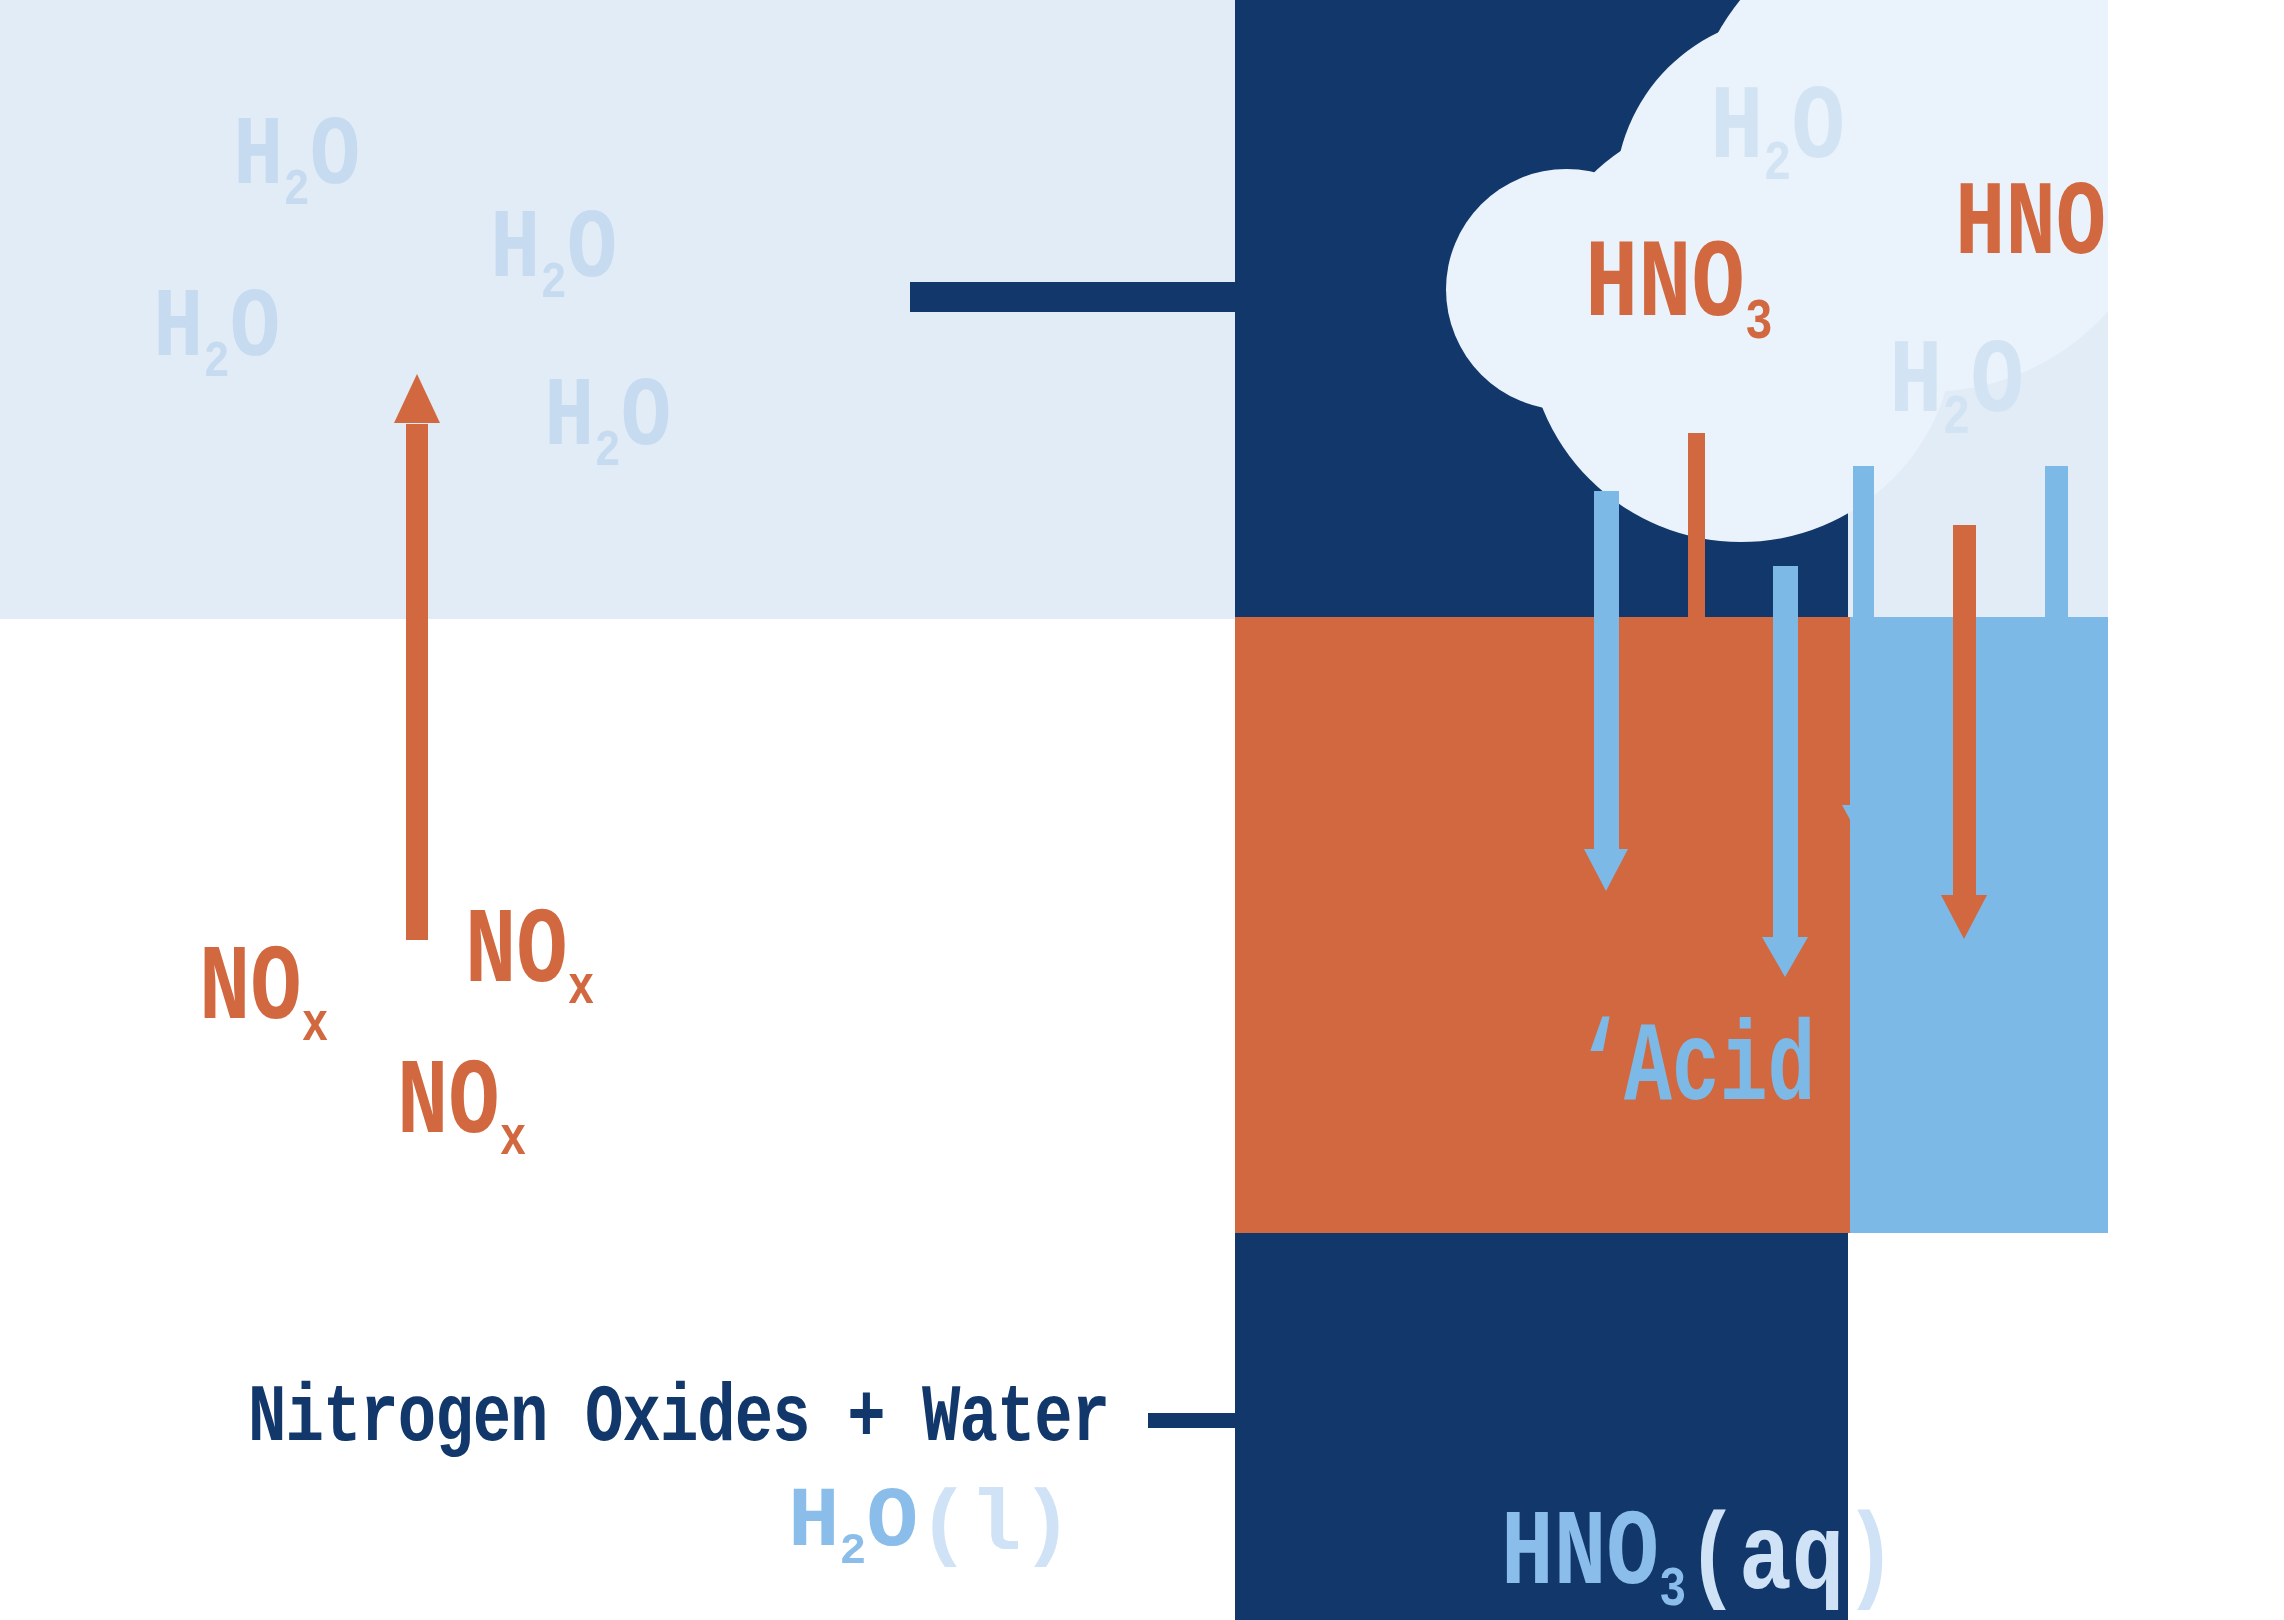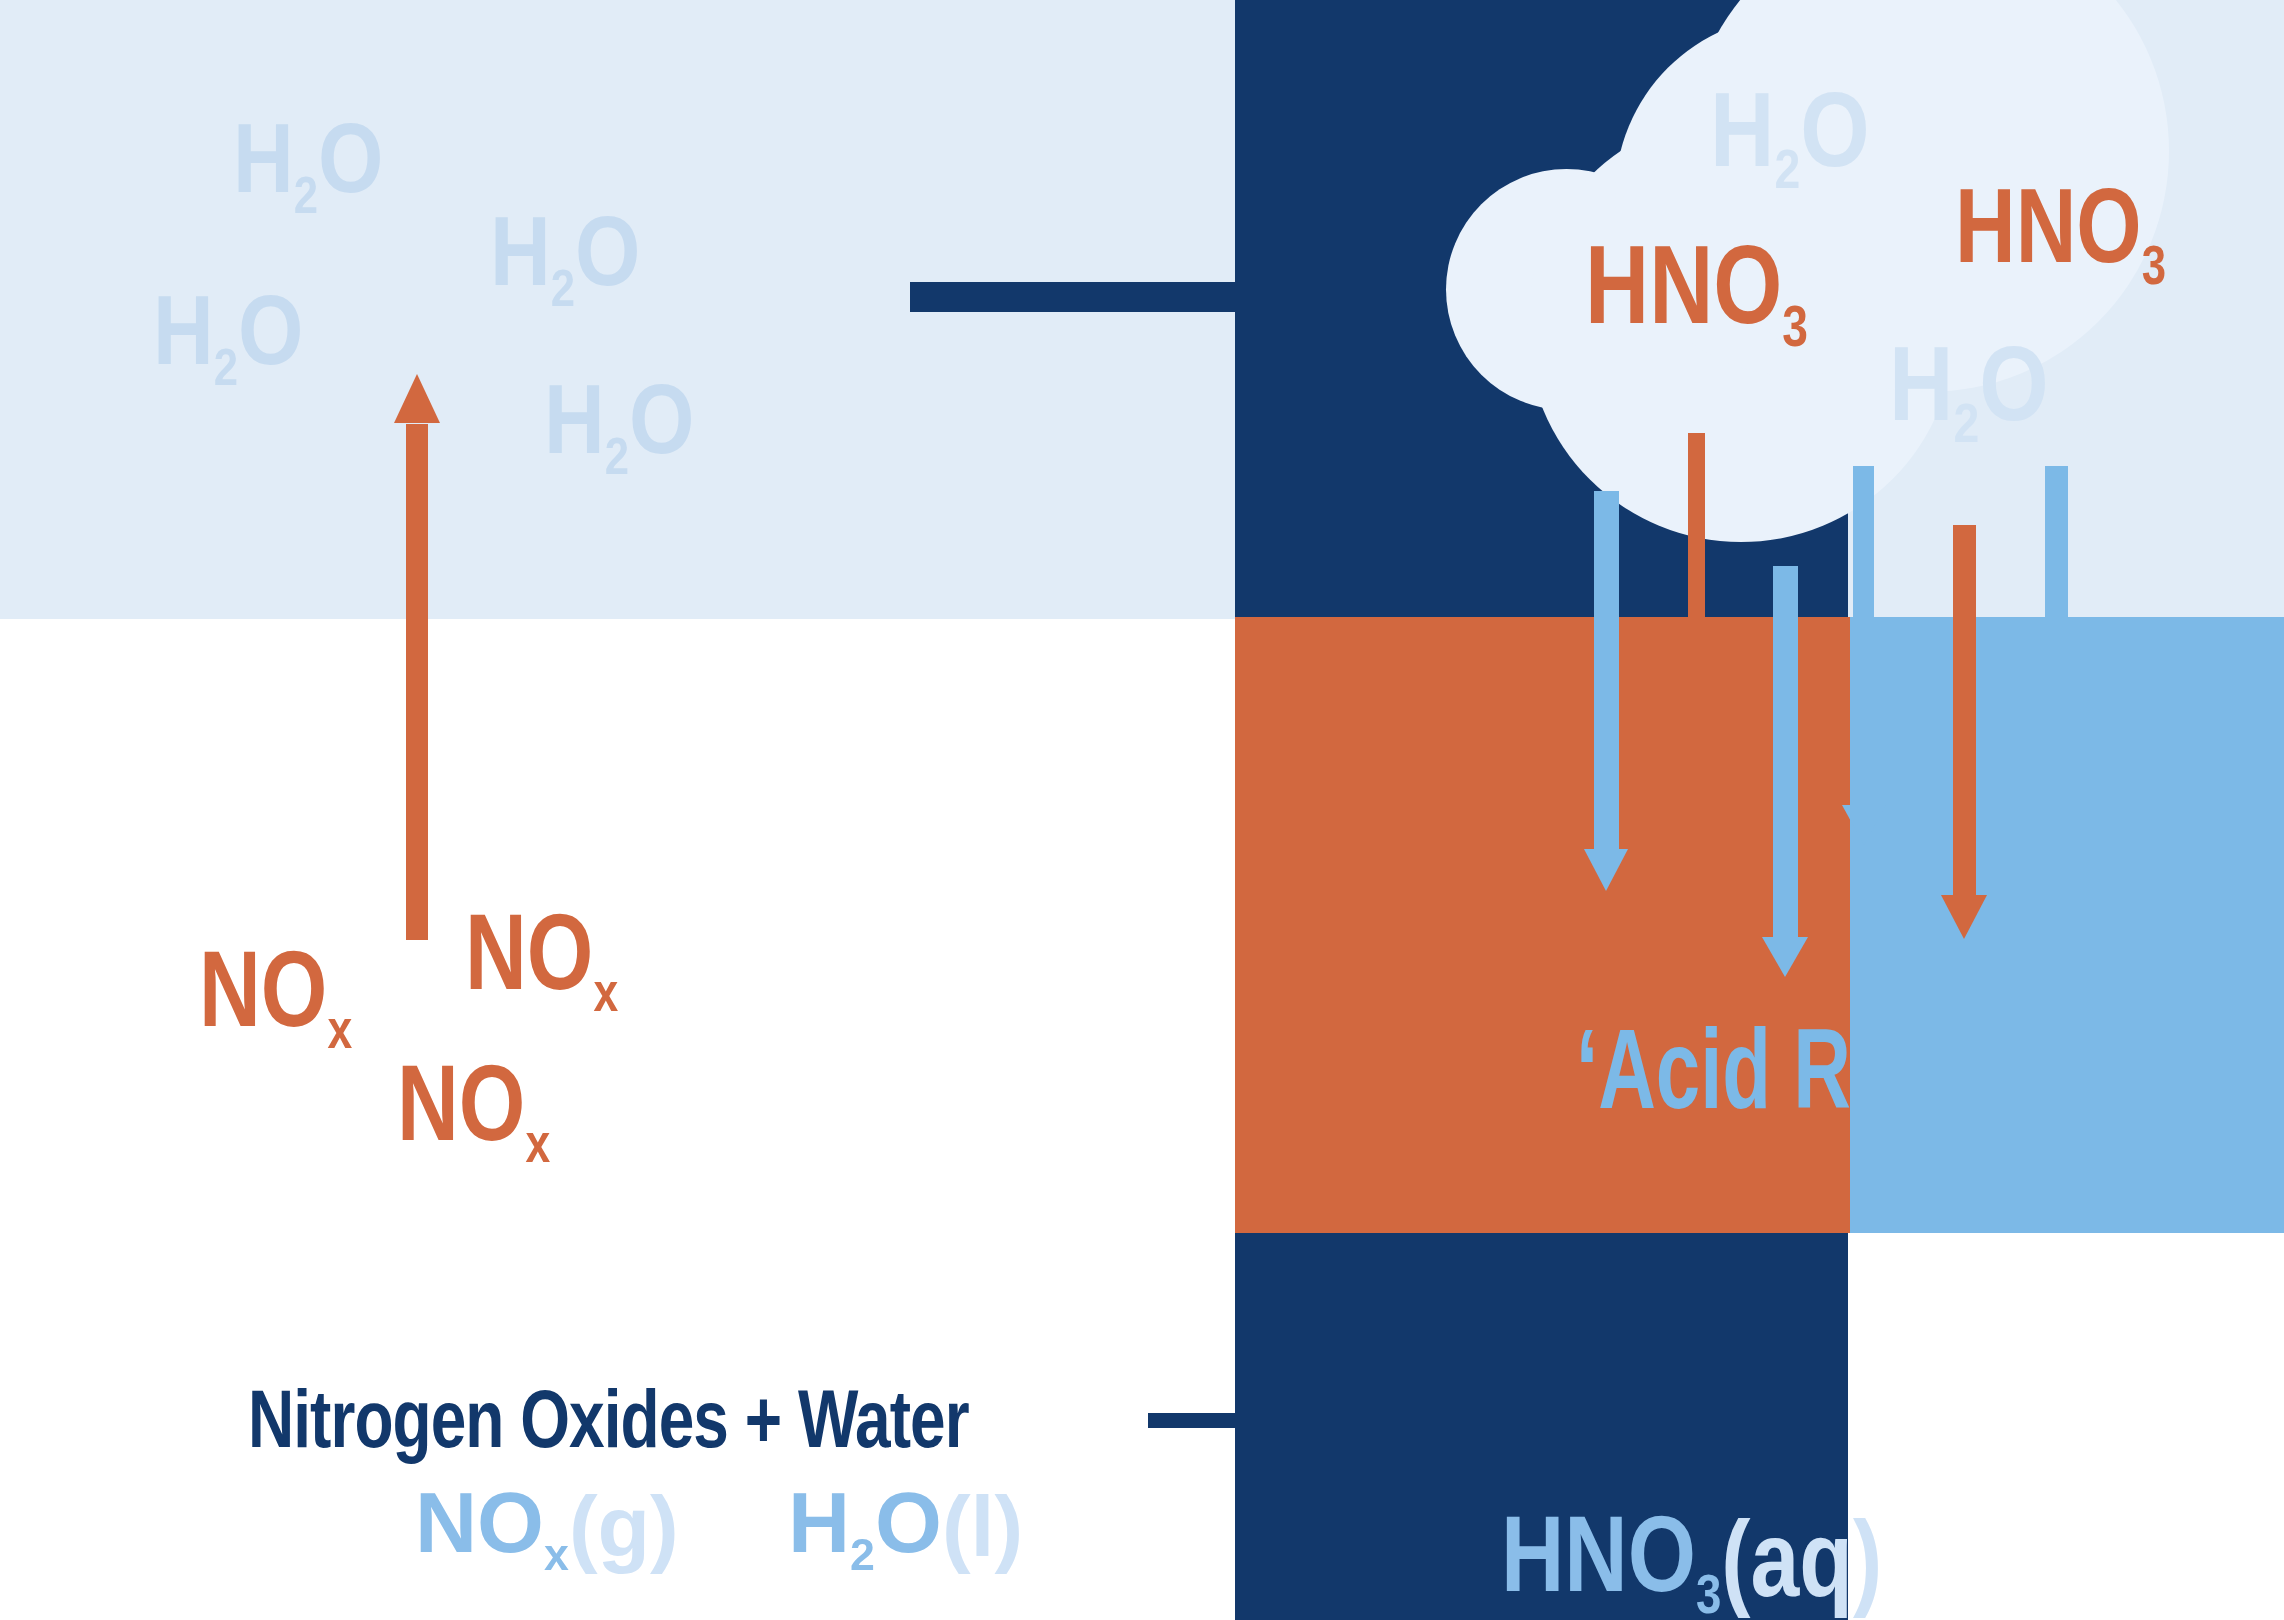--- a/index.html
+++ b/index.html
@@ -1,22 +1,22 @@
 <!DOCTYPE html>
 <html style="--navy: #12386b; --orange: #d2683f; --blue: #7cb9e7; --sky: #e1ecf7; --cloud: #eaf2fb; --skytext: #c6dbf0; --cloudtext: #d2e3f4; --formula: #8abde9; --pale: #cfe2f6; --white: #ffffff;font-size:9.6px"><head>
 <meta charset="utf-8">
 <style>
   :root{
     --navy:#12386b; --orange:#d2683f; --blue:#7cb9e7; --sky:#e1ecf7;
     --cloud:#eaf2fb; --skytext:#c6dbf0; --cloudtext:#d2e3f4;
     --formula:#8abde9; --pale:#cfe2f6; --white:#ffffff;
   }
   html,body{margin:0;padding:0;background:#fff;}
-  #stage{position:relative;width:2284px;height:1621px;overflow:hidden;
-         background:var(--white);font-family:Liberation Sans, sans-serif;}
+  #stage{position:relative;width:2108px;height:1621px;overflow:hidden;
+         background:var(--white);font-family:Liberation Mono, monospace;}
   .rect{position:absolute;}
   .circle{position:absolute;border-radius:50%;background:var(--cloud);}
   .lbl{position:absolute;font-weight:bold;white-space:nowrap;line-height:1;
        transform-origin:0 0;}
   .sb{font-size:.52em;display:inline-block;transform:translateY(.40em);}
   .st{display:inline-block;color:var(--pale);transform:translateY(.05em);}
   .mol-sky{font-size:99px;color:var(--skytext);transform:scaleX(.85);}
   .mol-cloud{font-size:105px;color:var(--cloudtext);transform:scaleX(.85);}
   .hno3-cloud{color:var(--orange);transform:scaleX(.80);}
   .nox{font-size:107px;color:var(--orange);transform:scaleX(.80);}
@@ -105,23 +105,20 @@
   </div>
   <div class="lbl nox" style="left:465px;top:899px;">
     <span>NO</span><span class="sb">x</span>
   </div>
   <div class="lbl nox" style="left:397px;top:1050px;">
     <span>NO</span><span class="sb">x</span>
   </div>
 
   <div class="lbl headline" style="left:248px;top:1378px;">Nitrogen Oxides + Water</div>
 
-  <div class="lbl eq" style="left:415px;top:1479px;">
-    <span>NO</span><span class="sb">x</span><span class="st">(g)</span>
-  </div>
   <div class="lbl eq" style="left:788px;top:1479px;">
     <span>H</span><span class="sb">2</span><span>O</span><span class="st">(l)</span>
   </div>
   <div class="lbl eq-big" style="left:1501px;top:1501px;">
     <span>HNO</span><span class="sb">3</span><span class="st">(aq)</span>
   </div>
 
 </div>
 
 

